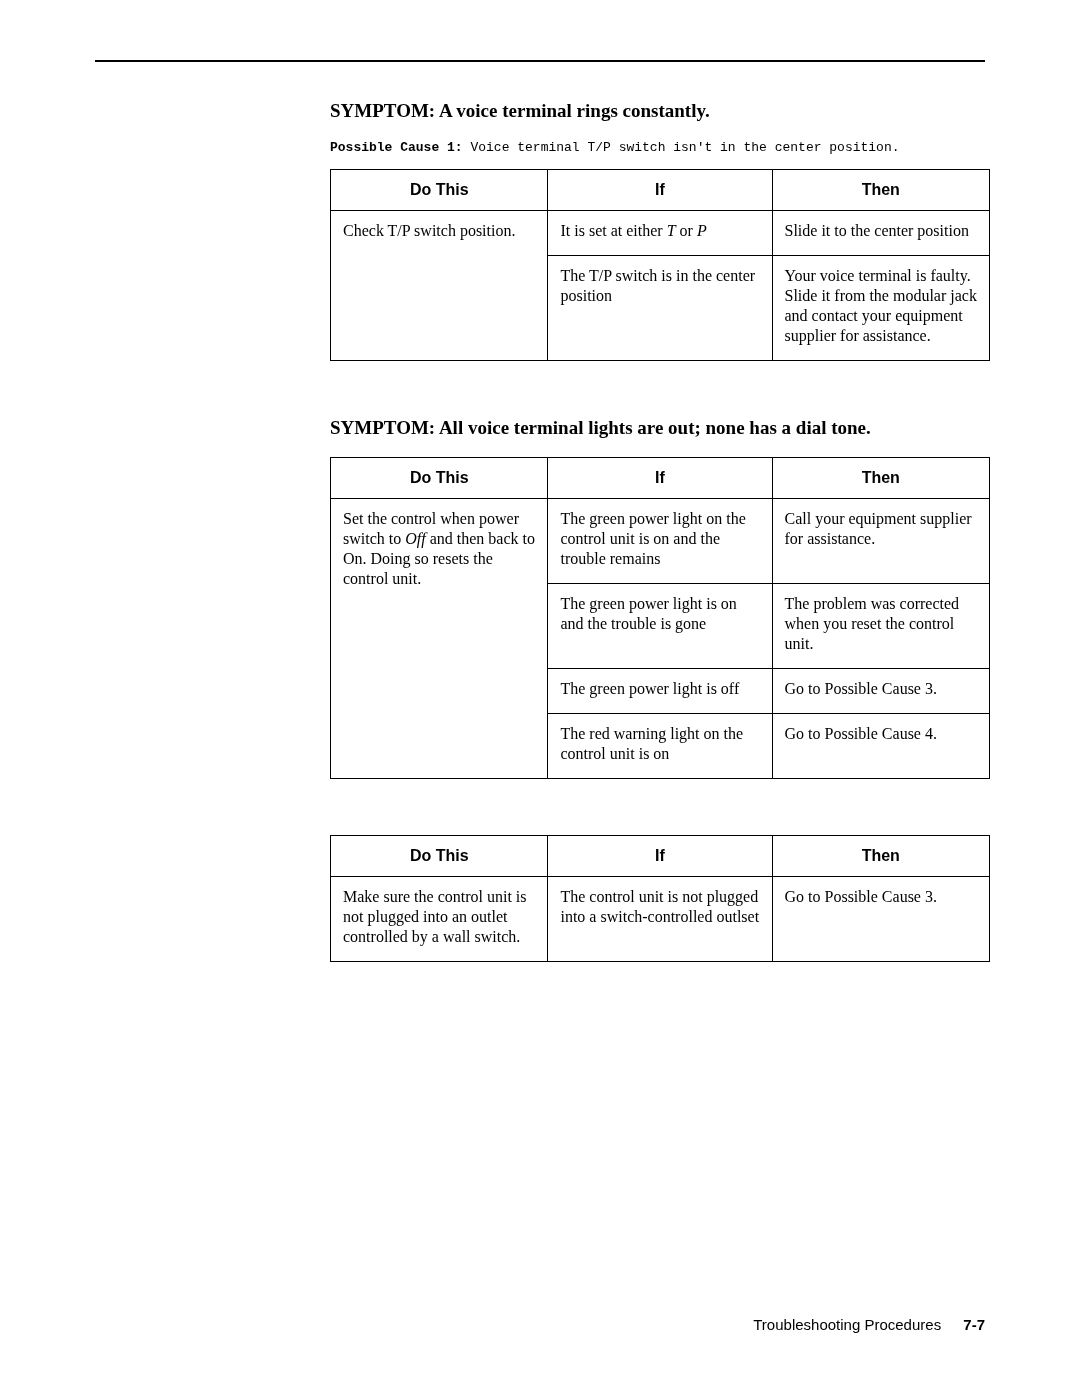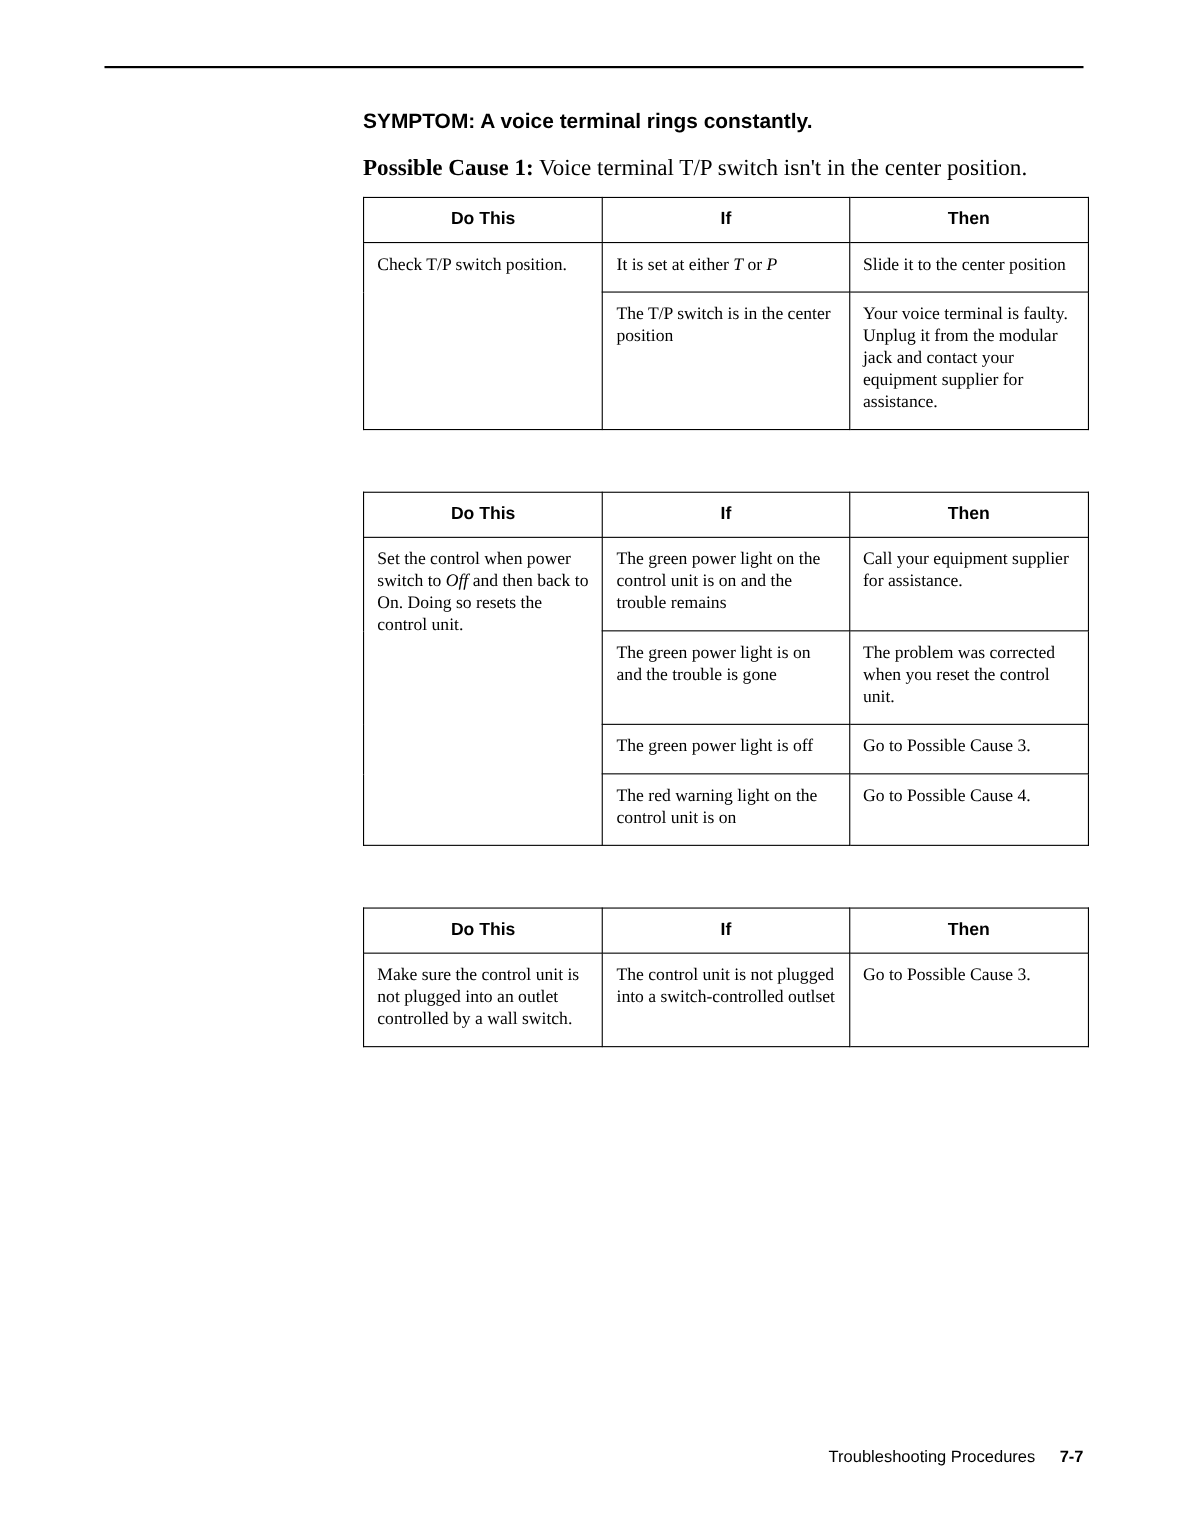--- a/index.html
+++ b/index.html
@@ -25,28 +25,28 @@
     top: 60px;
     border-top: 2px solid #000;
   }
   .content {
     position: absolute;
     left: 330px;
     top: 100px;
     width: 660px;
   }
   h2.symptom {
-    font-family: Liberation Sans, sans-serif;
+    font-family: Liberation Serif, serif;
     font-weight: bold;
     font-size: 19px;
     margin: 0 0 18px 0;
   }
   .cause {
-    font-family: Liberation Serif, serif;
-    font-size: 21px;
+    font-family: Liberation Mono, monospace;
+    font-size: 13px;
     margin: 0 0 14px 0;
   }
   .cause b { font-weight: bold; }
   table.trouble {
     border-collapse: collapse;
     width: 100%;
     font-size: 16px;
     table-layout: fixed;
     padding-left: 25px;
   }
@@ -114,27 +114,28 @@
       <tbody>
         <tr>
           <td rowspan="2">Check T/P switch position.</td>
           <td>
             <span>It is set at either </span><em class="it">T</em><span> or </span><em class="it">P</em>
           </td>
           <td>Slide it to the center position</td>
         </tr>
         <tr>
           <td>The T/P switch is in the center position</td>
-          <td>Your voice terminal is faulty. Unplug it from the modular jack and contact your equipment supplier for assistance.</td>
+          <td>Your voice terminal is faulty. Slide it from the modular jack and contact your equipment supplier for assistance.</td>
         </tr>
       </tbody>
     </table>
 
     <div class="gap"></div>
 
+    <h2 class="symptom">SYMPTOM: All voice terminal lights are out; none has a dial tone.</h2>
 
     <table class="trouble">
       <colgroup>
         <col class="col-do">
           <col class="col-if">
           <col class="col-then">
       </colgroup>
       <thead>
         <tr>
           <th>Do This</th>

